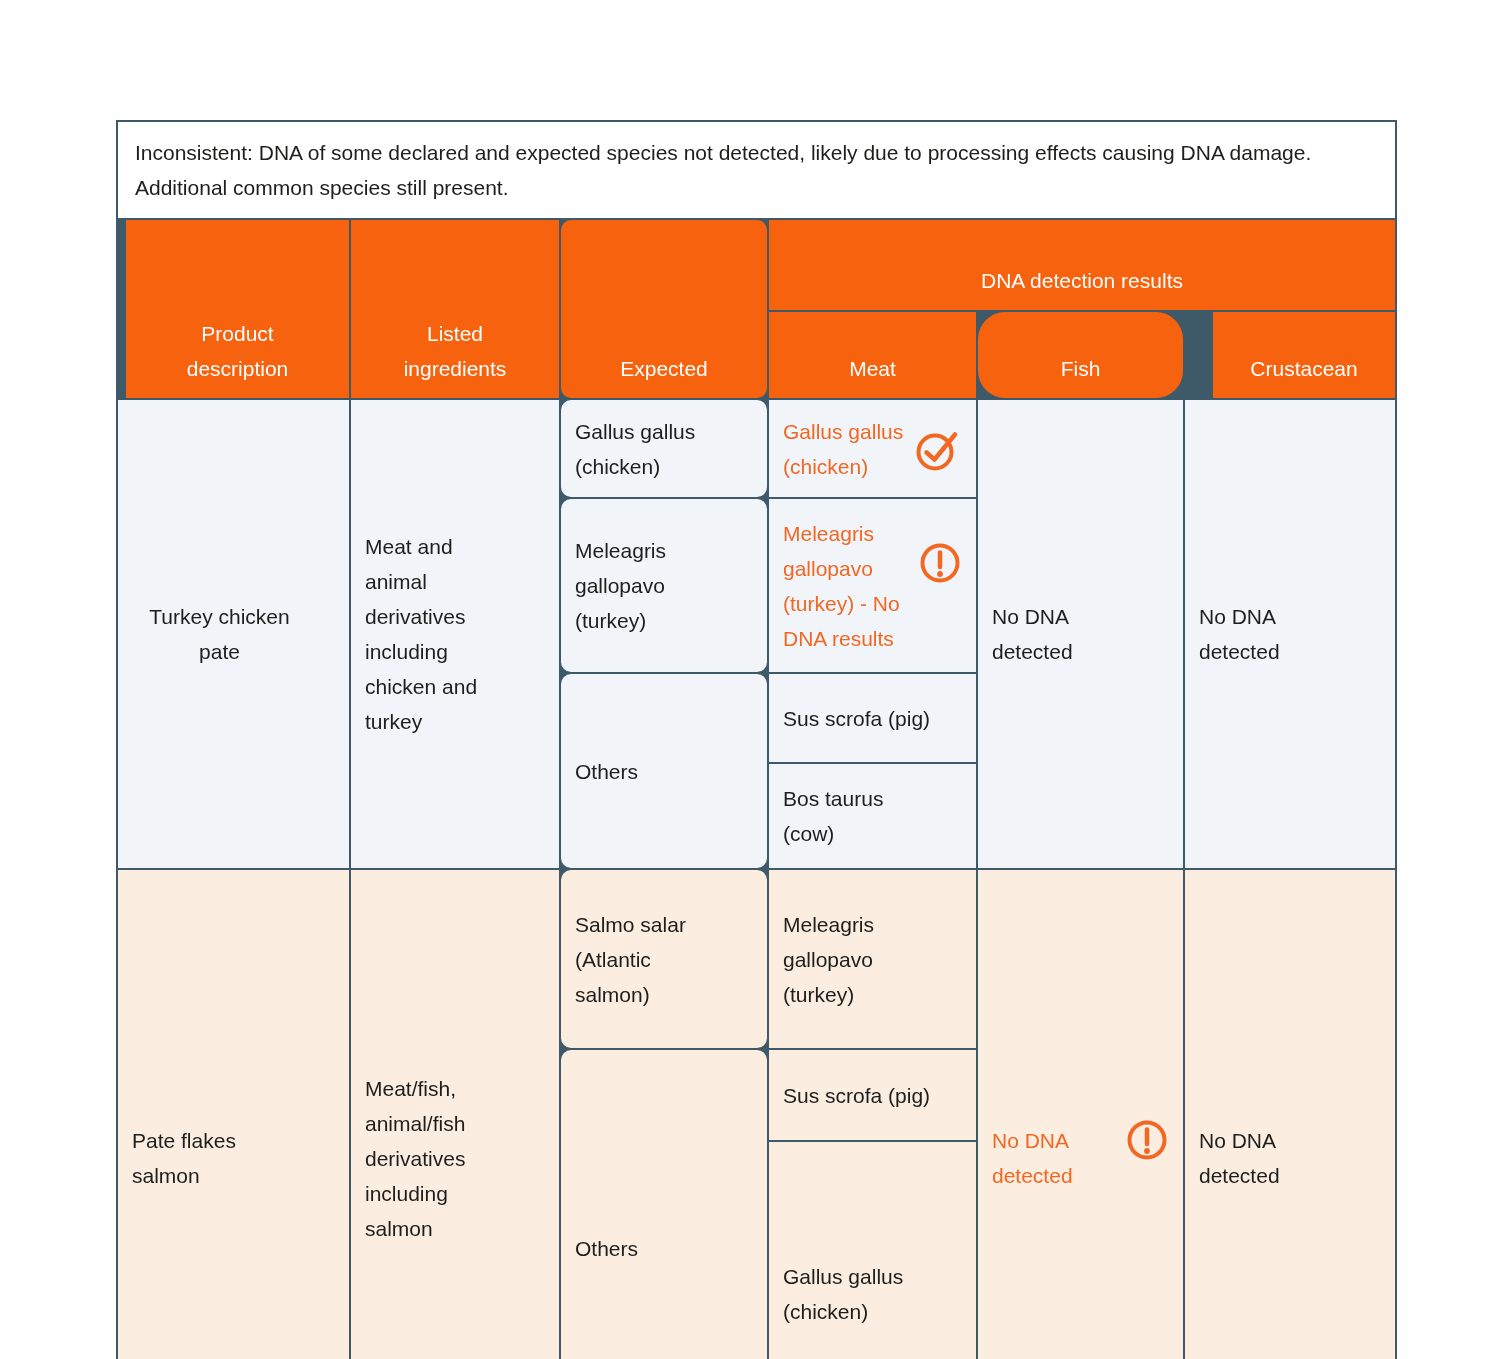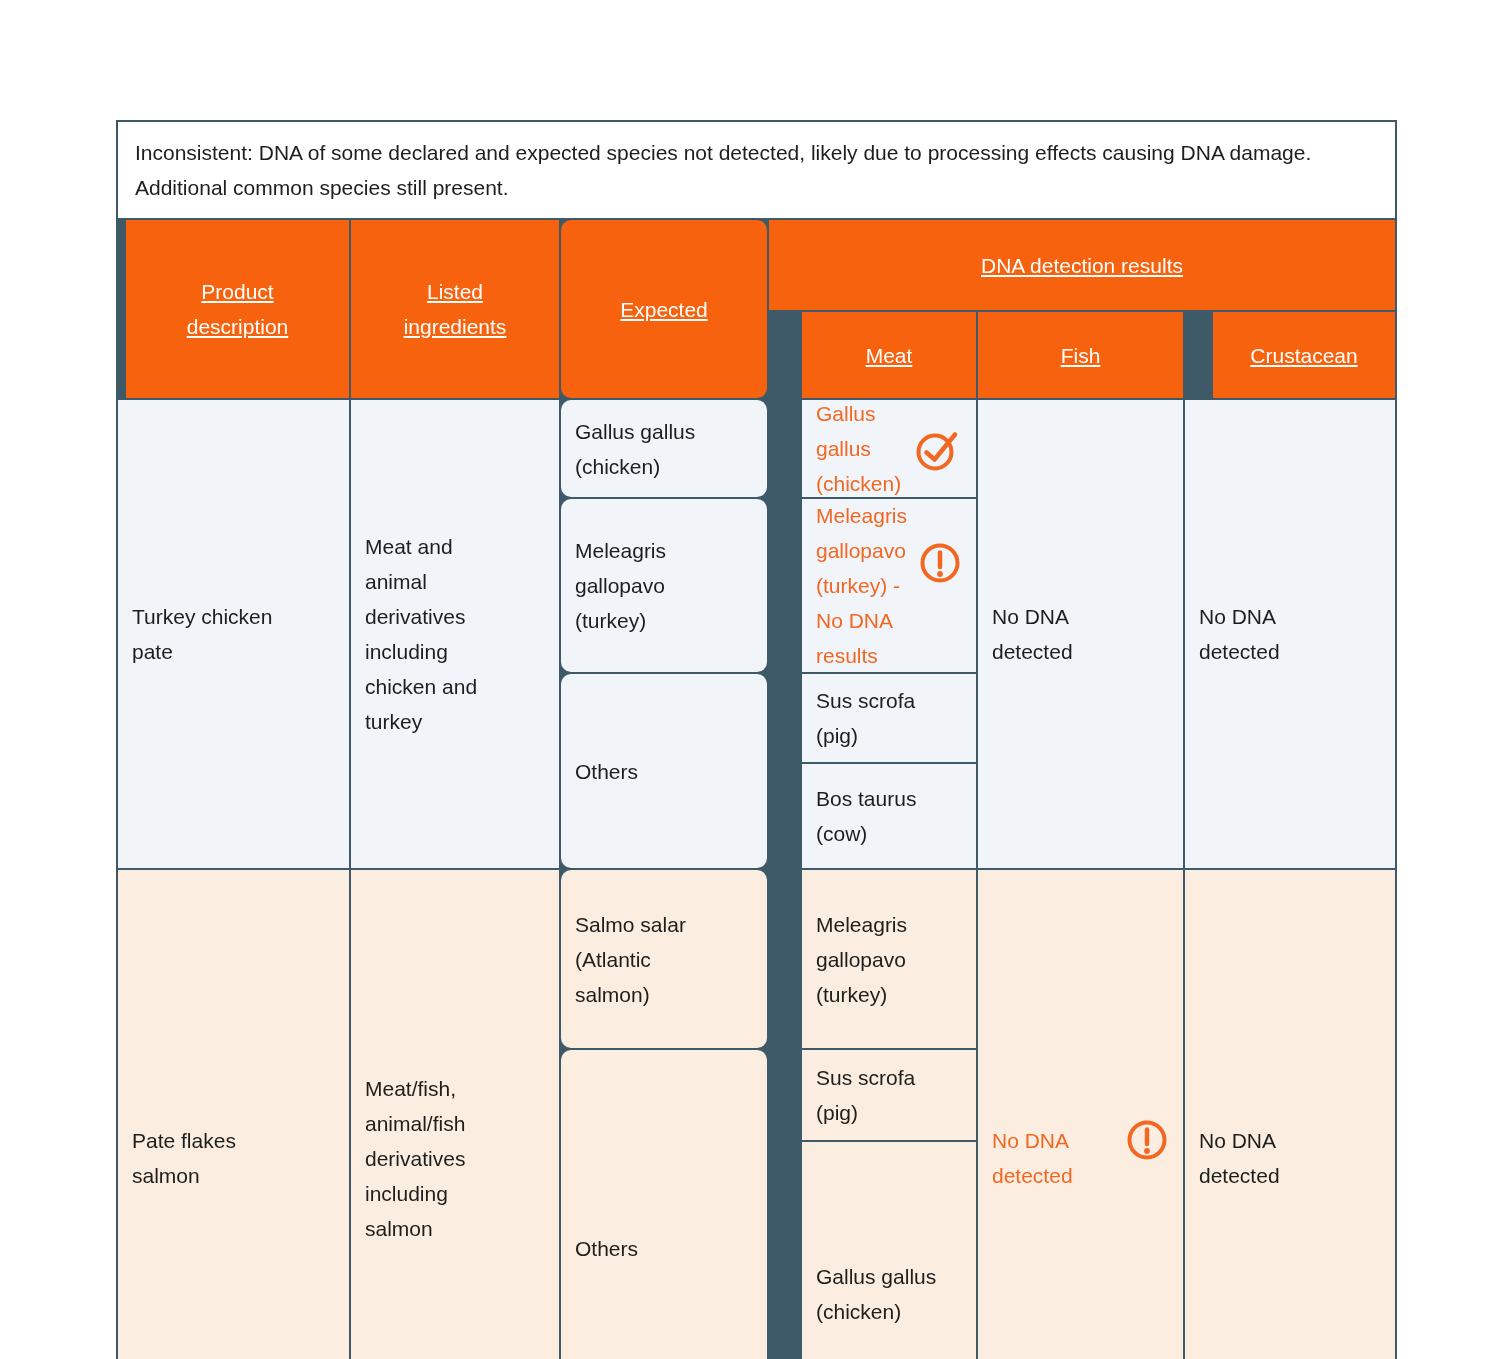--- a/index.html
+++ b/index.html
@@ -33,39 +33,39 @@
     font-size:21px;line-height:35px;
     background:#fff;
   }
   .caption{
     grid-column:1 / -1;grid-row:1;
     padding:12px 17px;
   }
   .caption .txt{max-width:1205px;}
   .head{
     background:var(--orange);color:#ffffff;
-    align-items:center;text-align:center;justify-content:center;text-decoration:underline;
+    align-items:center;text-align:center;justify-content:flex-end;
   }
   .blue{background:var(--row1);}
   .peach{background:var(--row2);}
   .otxt{color:var(--orange-text);}
   .icon-cell{flex-direction:row;align-items:center;justify-content:space-between;gap:4px;}
   .icon{flex:0 0 auto;display:flex;align-items:center;}
   .icon svg{display:block;}
   .raise-warn{margin-bottom:46px;}
   .raise-warn-sm{margin-bottom:36px;}
   
   .w118{max-width:118px;}
   .w132{max-width:132px;}
   .w122{max-width:122px;}
   .w150{max-width:150px;}
   .w175{max-width:175px;}
   
   .c1{grid-column:1;} .c2{grid-column:2;} .c3{grid-column:3;border-radius:10px;}
-  .c4{grid-column:4;margin-left:33px;} .c5{grid-column:5;} .c6{grid-column:6;}
+  .c4{grid-column:4;} .c5{grid-column:5;} .c6{grid-column:6;}
 </style>
 </head>
 <body>
 
 <div class="tbl">
 
   <div class="cell caption">
     <span class="txt">Inconsistent: DNA of some declared and expected species not detected, likely due to processing effects causing DNA damage. Additional common species still present.</span>
   </div>
 
@@ -77,28 +77,28 @@
   </div>
   <div class="cell head c3" style="grid-row:2/4;">
     <span>Expected</span>
   </div>
   <div class="cell head" style="grid-column:4/-1;grid-row:2;">
     <span>DNA detection results</span>
   </div>
   <div class="cell head c4" style="grid-row:3;">
     <span>Meat</span>
   </div>
-  <div class="cell head c5" style="grid-row:3;">
+  <div class="cell head c5" style="grid-row:3;border-radius:27px;">
     <span>Fish</span>
   </div>
   <div class="cell head c6" style="grid-row:3;margin-left:28px;">
     <span>Crustacean</span>
   </div>
 
-  <div class="cell blue c1" style="grid-row:4/8;">
+  <div class="cell blue c1" style="grid-row:4/8;text-align:center;">
     <span class="w175">Turkey chicken pate</span>
   </div>
   <div class="cell blue c2" style="grid-row:4/8;">
     <span class="w122">Meat and animal derivatives including chicken and turkey</span>
   </div>
 
   <div class="cell blue c3" style="grid-row:4;">
     <span class="w132">Gallus gallus (chicken)</span>
   </div>
   <div class="cell blue c3" style="grid-row:5;">

